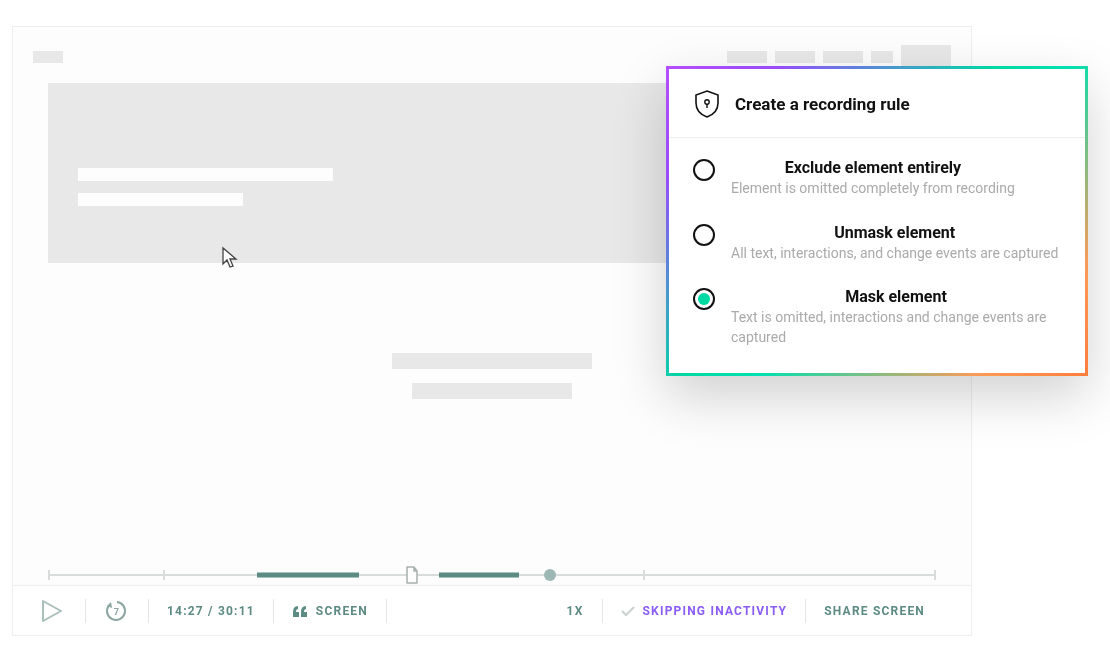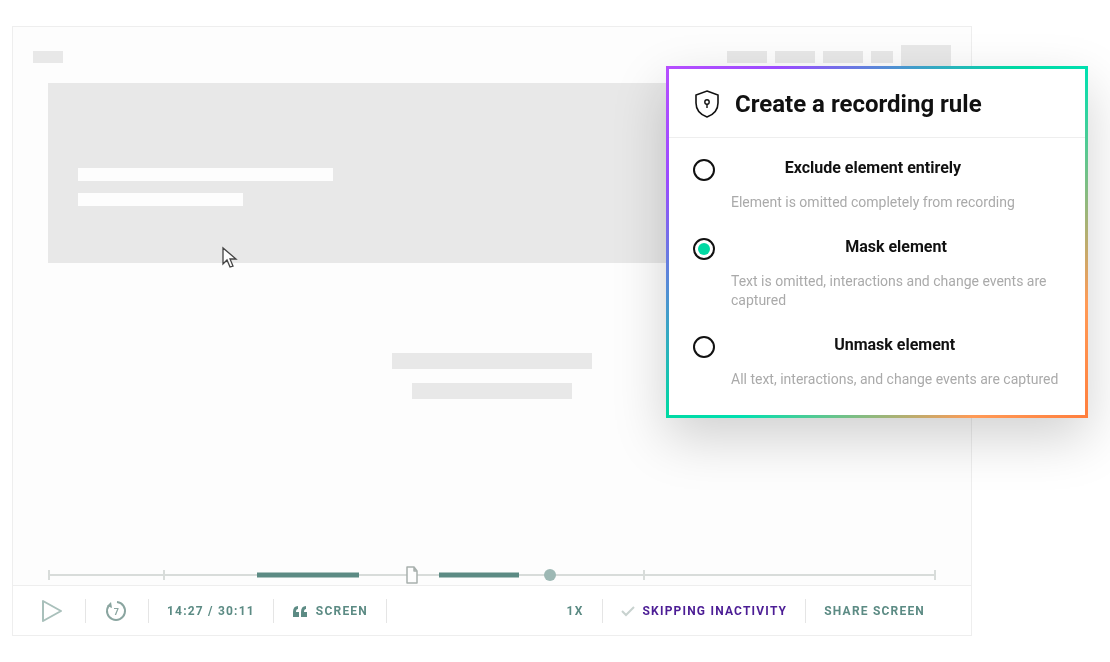--- a/index.html
+++ b/index.html
@@ -146,21 +146,21 @@
       align-items: center;
       gap: 8px;
       padding: 0 18px;
       height: 26px;
     }
     .divider {
       width: 1px;
       height: 24px;
       background: #e5e5e5;
     }
-    .faded { color: #4c1d95; }
+    .faded { color: #8b5cf6; }
     .popup {
       position: absolute;
       right: 22px;
       top: 66px;
       width: 422px;
       padding: 3px;
       background: linear-gradient(135deg, #b74eff 0%, #9a4bff 15%, #00d9a3 45%, #00e0b0 55%, #ff9a56 85%, #ff7e3d 100%);
       box-shadow: 0 20px 50px rgba(0,0,0,0.18);
       z-index: 10;
     }
@@ -168,21 +168,21 @@
       background: #fff;
     }
     .popup-header {
       display: flex;
       align-items: center;
       gap: 14px;
       padding: 20px 24px 18px 24px;
       border-bottom: 1px solid #eee;
     }
     .popup-title {
-      font-size: 24px;
+      font-size: 17px;
       font-weight: 700;
       color: #111;
       text-align: right;
     }
     .popup-options {
       padding: 20px 24px 26px 24px;
       display: flex;
       flex-direction: column;
       gap: 24px;
     }
@@ -211,21 +211,21 @@
     }
     .option-label {
       font-size: 16px;
       font-weight: 700;
       color: #111;
       text-align: center;
     }
     .option-desc {
       font-size: 14px;
       color: #aaa;
-      margin-top: 16px;
+      margin-top: 2px;
       line-height: 1.4;
     }
   </style>
 </head>
 <body>
 
 <div class="app-window">
 
   <div class="top-bar">
     <div class="top-bar-left">
@@ -329,28 +329,28 @@
     </div>
     <div class="popup-options">
       <div class="option">
         <div class="radio"></div>
         <div>
           <div class="option-label">Exclude element entirely</div>
           <div class="option-desc">Element is omitted completely from recording</div>
         </div>
       </div>
       <div class="option">
+        <div class="radio"></div>
+        <div>
+          <div class="option-label">Unmask element</div>
+          <div class="option-desc">All text, interactions, and change events are captured</div>
+        </div>
+      </div>
+      <div class="option">
         <div class="radio selected"></div>
         <div>
           <div class="option-label">Mask element</div>
           <div class="option-desc">Text is omitted, interactions and change events are captured</div>
         </div>
       </div>
-      <div class="option">
-        <div class="radio"></div>
-        <div>
-          <div class="option-label">Unmask element</div>
-          <div class="option-desc">All text, interactions, and change events are captured</div>
-        </div>
-      </div>
     </div>
   </div>
 </div>
 
 </body></html>

